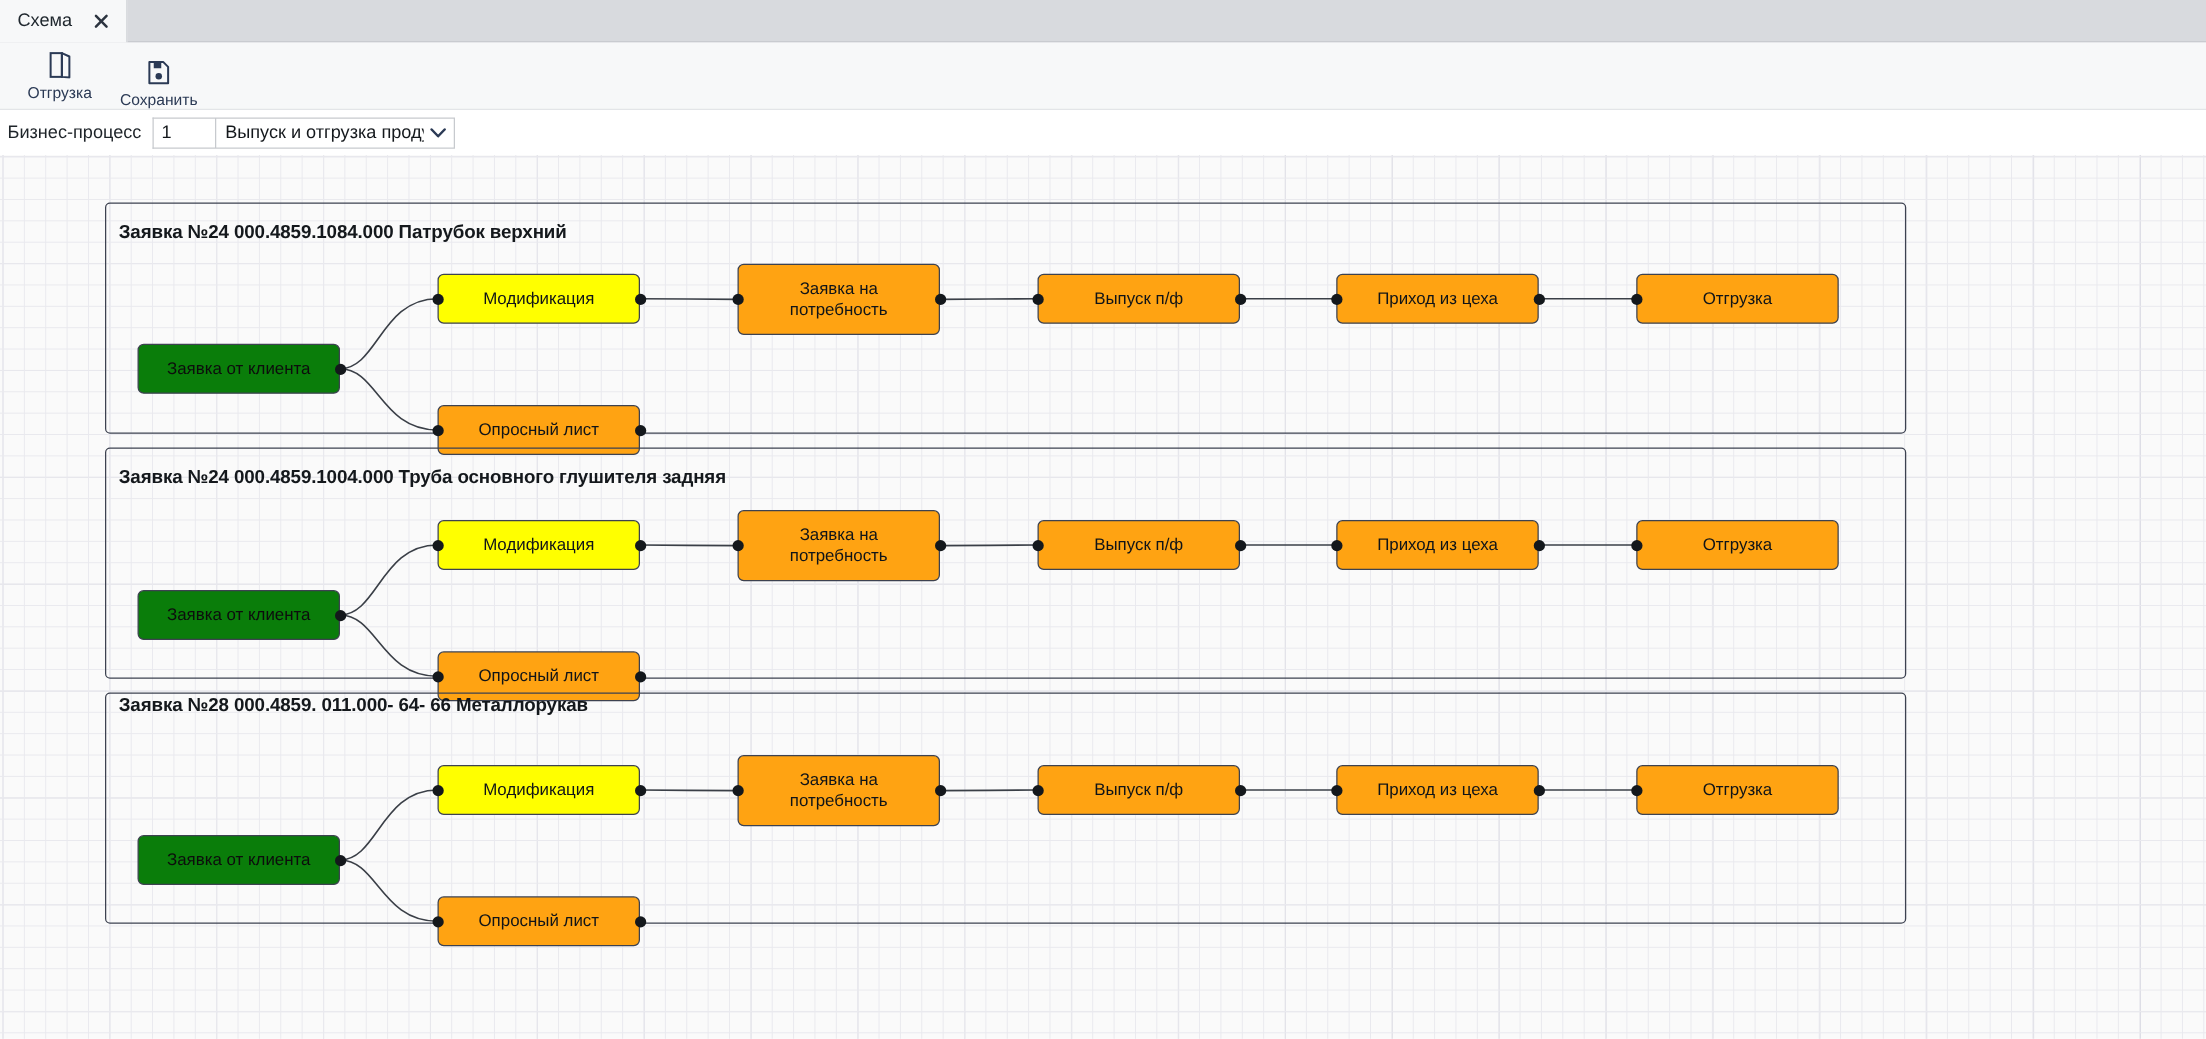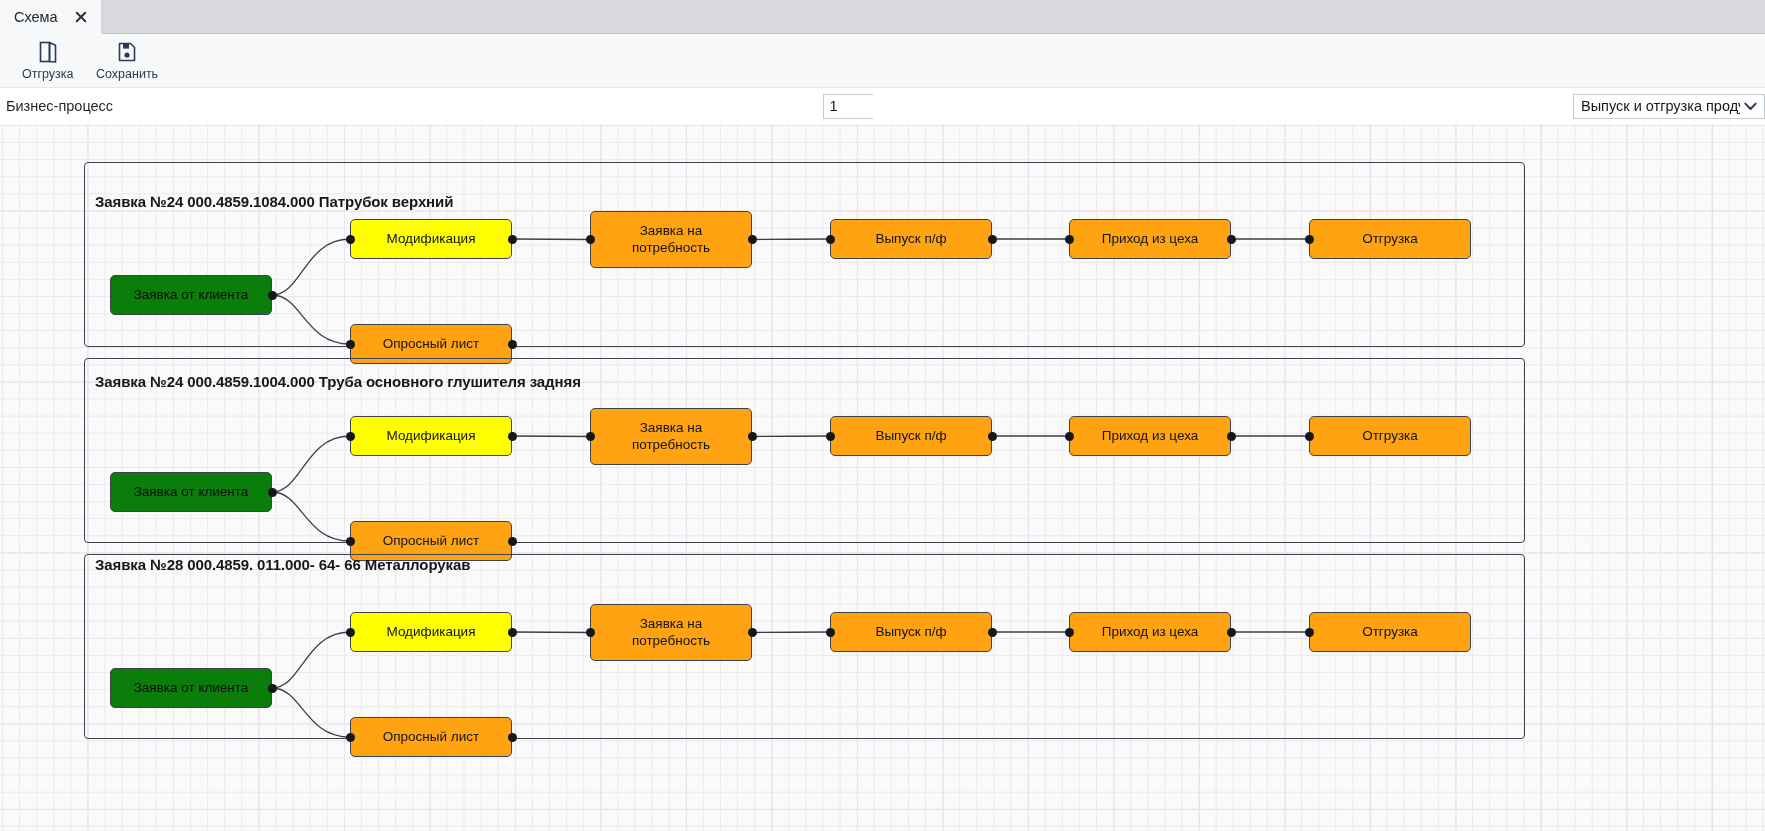--- a/index.html
+++ b/index.html
@@ -62,37 +62,36 @@
     background: transparent;
     border: none;
   }
   .tool-btn .ticon { height: 24px; display: flex; align-items: center; justify-content: center; }
   .tool-btn .tlabel {
     margin-top: 3px;
     font-size: 12.5px; color: #2b3a55;
     white-space: nowrap;
   }
   #btn-close-doc { left: 14px; }
-  #btn-save-doc  { left: 88px; }
+  #btn-save-doc  { left: 88px; justify-content: flex-end; }
 
   .corner-mark {
     position: absolute; right: 0px; top: 70px;
     font-size: 13px; color: #3a6ea5;
     letter-spacing: 0;
   }
 
   
   .parambar {
     position: absolute; top: 88px; left: 0;
     width: 1765px; height: 36px;
     background: #ffffff;
     display: flex; align-items: center;
     padding-left: 6px;
     gap: 0;
-    justify-content: space-between;
   }
   .param-label {
     font-size: 14.5px; color: #1e2429;
     margin-right: 9px;
   }
   .num-field {
     width: 50px; height: 25px;
     border: 1px solid #c7cace;
     border-right: none;
     background: #fff;
@@ -251,21 +250,21 @@
       <path d="M 1231 312 L 1309 312"></path>
       <path d="M 272 564 C 302 564 305 508 350 508"></path>
       <path d="M 272 564 C 302 564 305 613 350 613"></path>
       <path d="M 512 508 C 538 508 564 508.5 590 508.5"></path>
       <path d="M 752 508.5 C 778 508.5 804 508 830 508"></path>
       <path d="M 992 508 L 1069 508"></path>
       <path d="M 1231 508 L 1309 508"></path>
     </svg>
   <div id="diagram-layer">
       <div class="group-box" style="left: 84px; top: 38px; width: 1441px; height: 185px;"></div>
-      <div class="group-title" style="left: 95px; top: 53px; margin-top: 16px;">Заявка №24 000.4859.1084.000 Патрубок верхний</div>
+      <div class="group-title" style="left: 95px; top: 53px;">Заявка №24 000.4859.1084.000 Патрубок верхний</div>
       <div class="node green" style="left: 110px; top: 151px; width: 162px; height: 40px;">
         <span>Заявка от клиента</span>
       </div>
       <div class="node yellow" style="left: 350px; top: 95px; width: 162px; height: 40px;">
         <span>Модификация</span>
       </div>
       <div class="node orange" style="left: 350px; top: 200px; width: 162px; height: 40px;">
         <span>Опросный лист</span>
       </div>
       <div class="node orange" style="left: 590px; top: 87px; width: 162px; height: 57px;">

